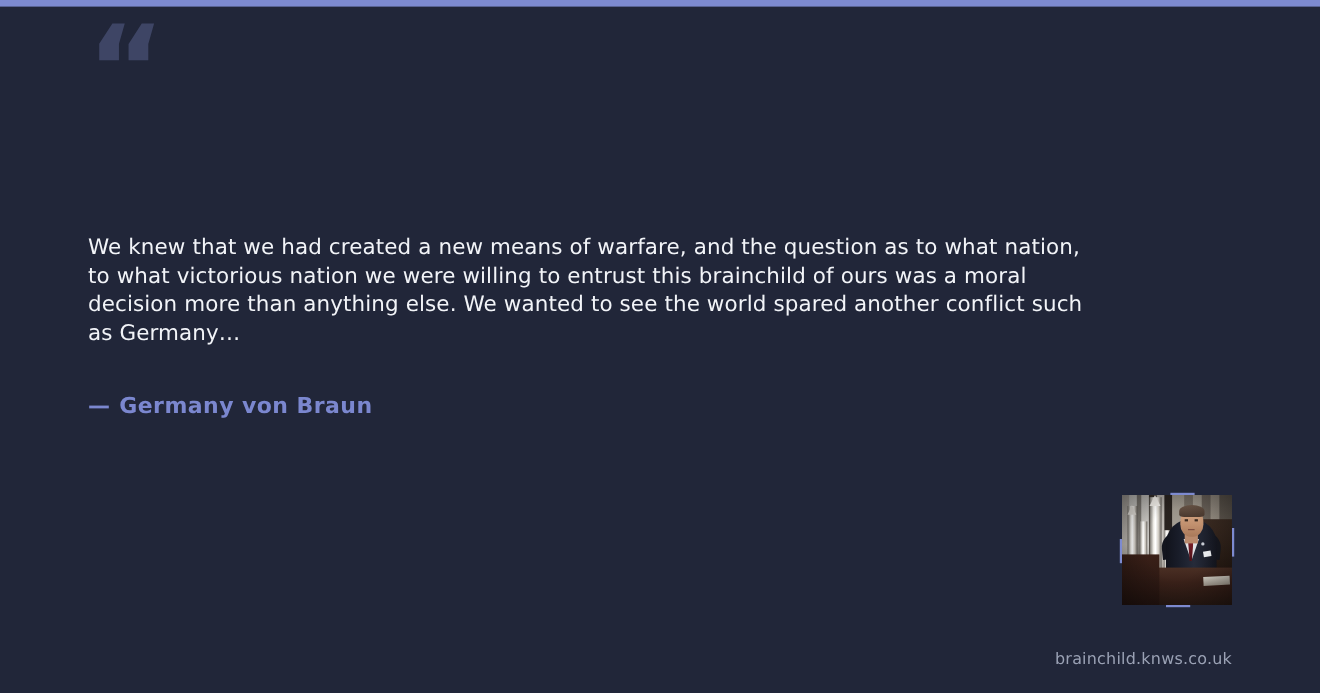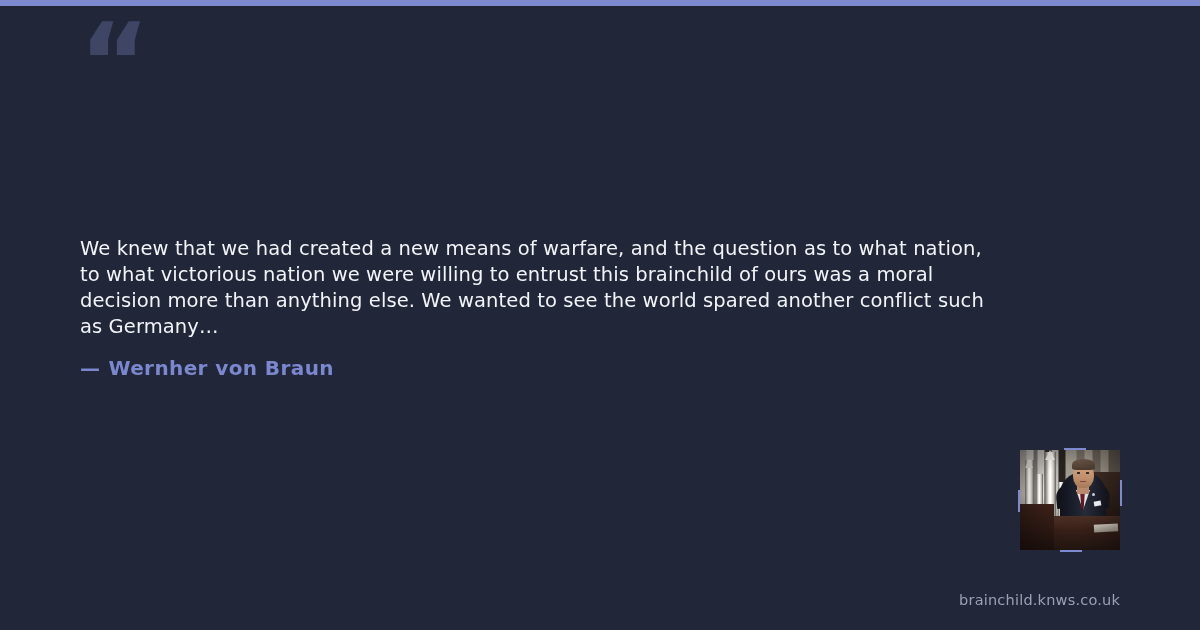--- a/index.html
+++ b/index.html
@@ -41,21 +41,21 @@
     font-weight: 700;
     line-height: 1;
     color: #3e4565;
     user-select: none;
   }
 
   
   #quote-block {
     position: absolute;
     left: 80px;
-    top: 236px;
+    top: 212px;
     width: 920px;
   }
   #quote-text {
     margin: 0;
     font-size: 19.5px;
     line-height: 26px;
     color: #f2f4f8;
     font-weight: 400;
     letter-spacing: 0.1px;
   }
@@ -245,21 +245,21 @@
 
   <div id="top-accent"></div>
 
   <div id="quote-mark">“</div>
 
   <div id="quote-block">
     <p id="quote-text">We knew that we had created a new means of warfare, and the question as to what nation, to what victorious nation we were willing to entrust this brainchild of ours was a moral decision more than anything else. We wanted to see the world spared another conflict such as Germany…</p>
   </div>
 
   <div id="attribution">
-    <span class="dash">—</span><span>Wernher von Braun</span>
+    <span class="dash">—</span><span>Germany von Braun</span>
   </div>
 
   <div id="thumb-wrap">
     <div id="thumb-frame" title="Wernher von Braun in a dark suit seated at a desk with rocket models">
       <div class="ph ph-bg"></div>
       <div class="ph ph-blindshade"></div>
       <div class="ph ph-cabinet"></div>
       <div class="ph ph-rocket ph-r1"></div>
       <div class="ph ph-rocket ph-r2"></div>
       <div class="ph ph-rocket ph-r3"></div>

